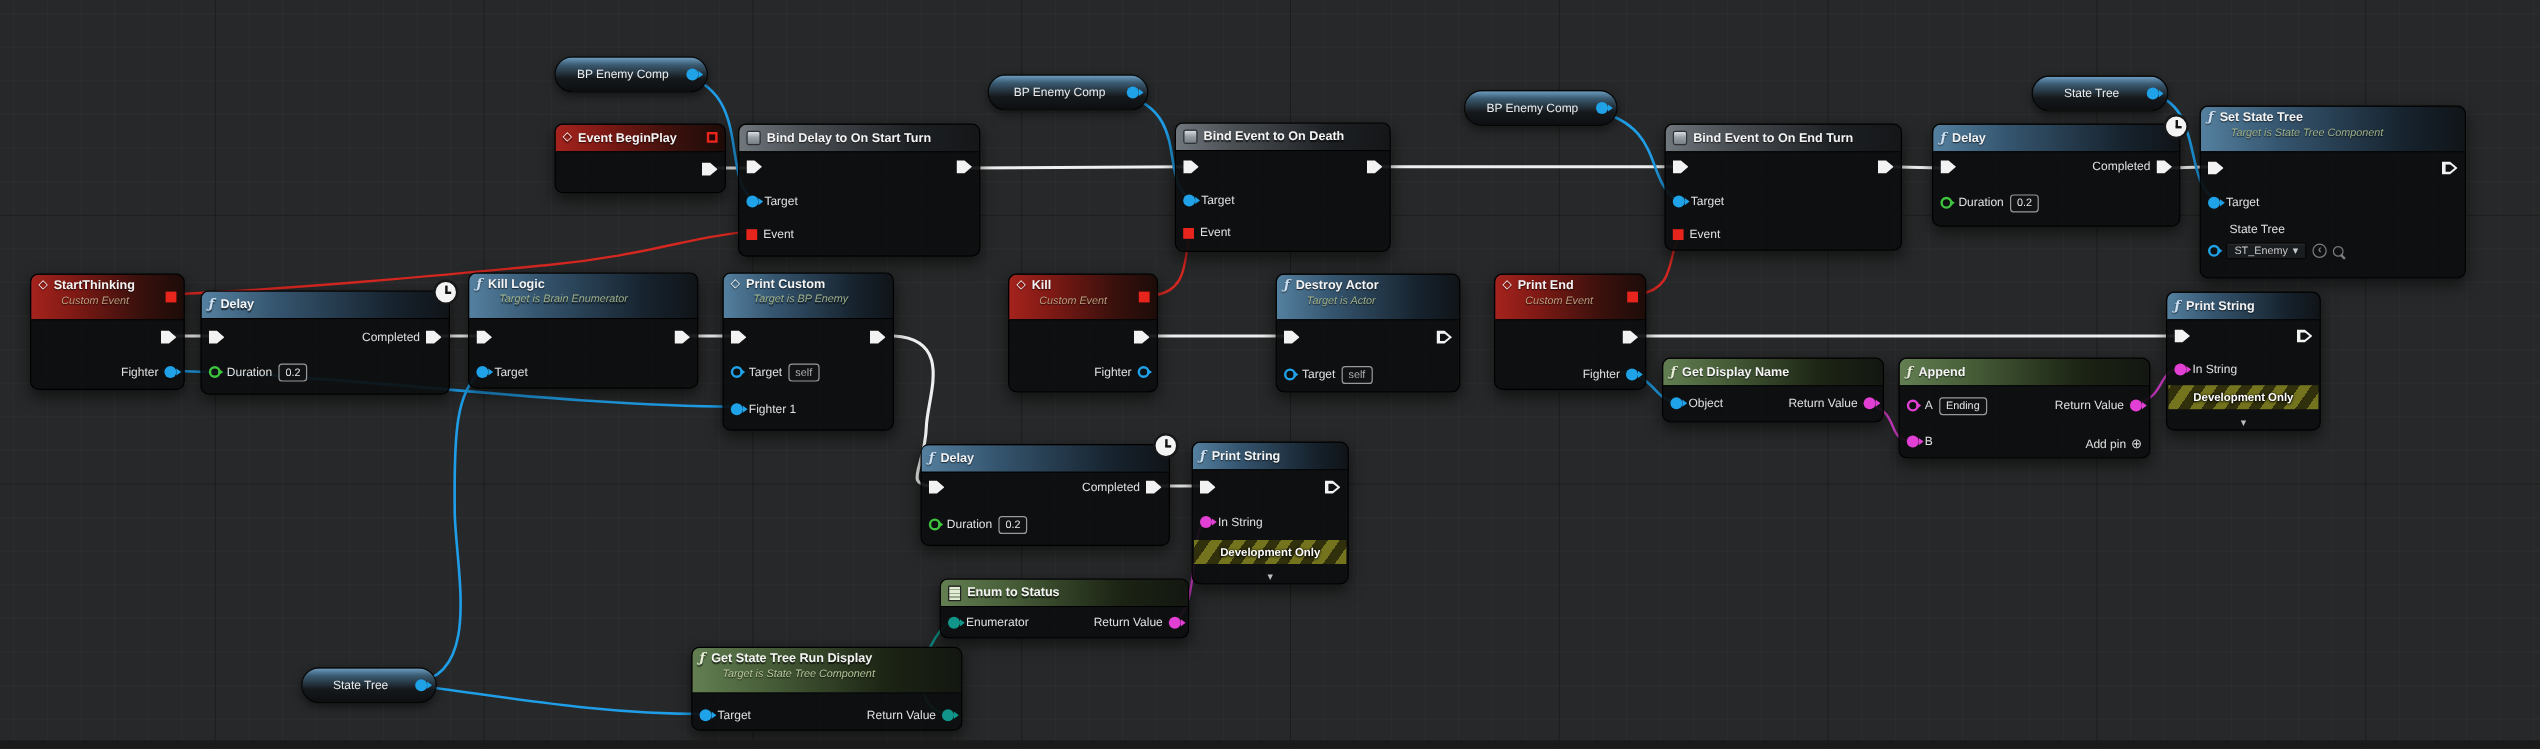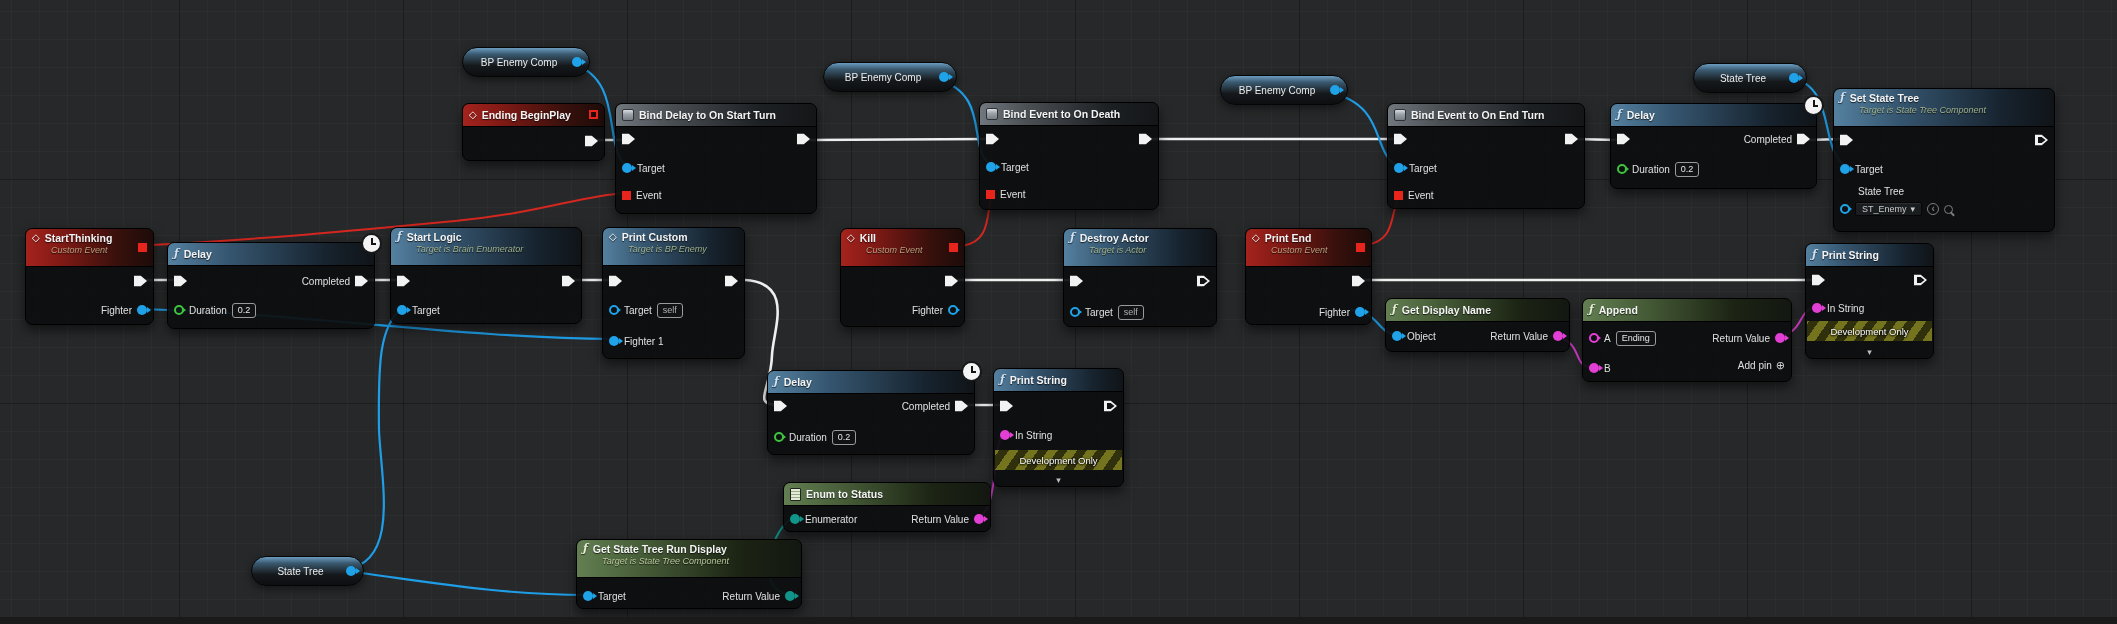--- a/index.html
+++ b/index.html
@@ -61,21 +61,21 @@
   .epin.h::after{content:"";position:absolute;inset:2.5px;background:#101112;
         clip-path:polygon(0% 6%,52% 6%,100% 50%,52% 94%,0% 94%)}
   .dpin{width:9px;height:9px;background:#e8251c;flex:0 0 auto}
   .dpin.h{background:#230606;border:2px solid #e8251c;width:9px;height:9px;box-sizing:border-box}
   .dpin.abs{position:absolute}
 
   .lit{border:1px solid #9a9a9a;border-radius:3px;background:#101214;padding:0 5px;font-size:9px;
        line-height:13px;color:#e6e6e6}
   .lit.dim{color:#b0b0b0}
   .band{position:absolute;left:1px;right:1px;height:20px;display:flex;align-items:center;justify-content:center;
-        font-size:9.5px;font-weight:normal;color:#fff;text-shadow:0 1px 2px #000,0 0 2px #000;
+        font-size:9.5px;font-weight:bold;color:#fff;text-shadow:0 1px 2px #000,0 0 2px #000;
         background:repeating-linear-gradient(-55deg,#74741f 0 8px,#30300d 8px 16px)}
   .chev{position:absolute;left:50%;transform:translateX(-50%);color:#bdbdbd;font-size:9px;line-height:8px}
   .clock{position:absolute;width:21px;height:21px;border-radius:50%;background:#f4f4f4;
          border:2px solid #17181a;box-sizing:border-box;z-index:3}
   .clock::before{content:"";position:absolute;left:46%;top:16%;width:2px;height:38%;background:#141414}
   .clock::after{content:"";position:absolute;left:46%;top:48%;width:32%;height:2px;background:#141414}
 
   .pill{position:absolute;z-index:2;height:30px;border-radius:15px;border:1px solid #050505;
         background:linear-gradient(180deg,#6c9cc0 0%,#3a5a70 22%,#16191c 62%,#0c0e10 100%);
         box-shadow:0 3px 8px rgba(0,0,0,.5);display:flex;align-items:center;justify-content:center;
@@ -85,21 +85,21 @@
 
   .combo{display:flex;align-items:center;gap:4px;background:#1a1d20;border:1px solid #060606;
          box-shadow:inset 0 1px 0 rgba(255,255,255,.07);border-radius:2px;padding:1px 6px;
          font-size:9px;color:#c9c9c9}
   .icirc{width:12px;height:12px;border:1.5px solid #7d7d7d;border-radius:50%;color:#7d7d7d;
          font-size:10px;line-height:9px;text-align:center;box-sizing:border-box;font-weight:bold}
   .mag{width:7px;height:7px;border:1.5px solid #7d7d7d;border-radius:50%;position:relative;flex:0 0 auto}
   .mag::after{content:"";position:absolute;width:5px;height:1.5px;background:#7d7d7d;
               transform:rotate(45deg);left:5px;top:7px}
   .slabel{position:absolute;font-size:10px;color:#e0e0e0;white-space:nowrap}
-  .addpin{display:flex;align-items:flex-start;gap:4px}
+  .addpin{display:flex;align-items:flex-end;gap:4px}
   .plus{color:#d5d5d5;font-size:11px;line-height:11px}
   .hscroll{position:absolute;left:0;bottom:0;width:100%;height:7px;background:#1a1a1b;z-index:4}
 </style>
 </head>
 <body>
 
 <div id="canvas">
 
   <svg class="wires" width="2117" height="624">
     <path class="we" d="M592 140 C604 140 612 140 625 140"></path>
@@ -148,21 +148,21 @@
     <span class="pin f c-blue"></span>
   </div>
   <div class="pill" style="left:251px;top:556px;width:113px">
     <span class="lbl">State Tree</span>
     <span class="pin f c-blue"></span>
   </div>
 
   <div class="node" style="left:462px;top:103px;width:141px;height:56px">
     <div class="hdr red">
       <span class="ic-ev">◇</span>
-      <span>Ending BeginPlay</span>
+      <span>Event BeginPlay</span>
     </div>
     <span class="dpin h abs" style="right:6px;top:6px"></span>
     <div class="prow R" style="top:29px">
       <span class="epin"></span>
     </div>
   </div>
 
   <div class="node" style="left:615px;top:103px;width:200px;height:109px">
     <div class="hdr gray">
       <span class="ic-sq"></span>
@@ -311,21 +311,21 @@
       <span class="pin o c-green"></span>
       <span>Duration</span>
       <span class="lit">0.2</span>
     </div>
   </div>
 
   <div class="node" style="left:390px;top:227px;width:190px;height:95px">
     <div class="hdr blue two">
       <div class="trow">
         <span class="ic-f">ƒ</span>
-        <span>Start Logic</span>
+        <span>Kill Logic</span>
       </div>
       <div class="sub">Target is Brain Enumerator</div>
     </div>
     <div class="prow L" style="top:45px">
         <span class="epin"></span>
       </div>
     <div class="prow R" style="top:45px">
         <span class="epin"></span>
       </div>
     <div class="prow L" style="top:74px">

